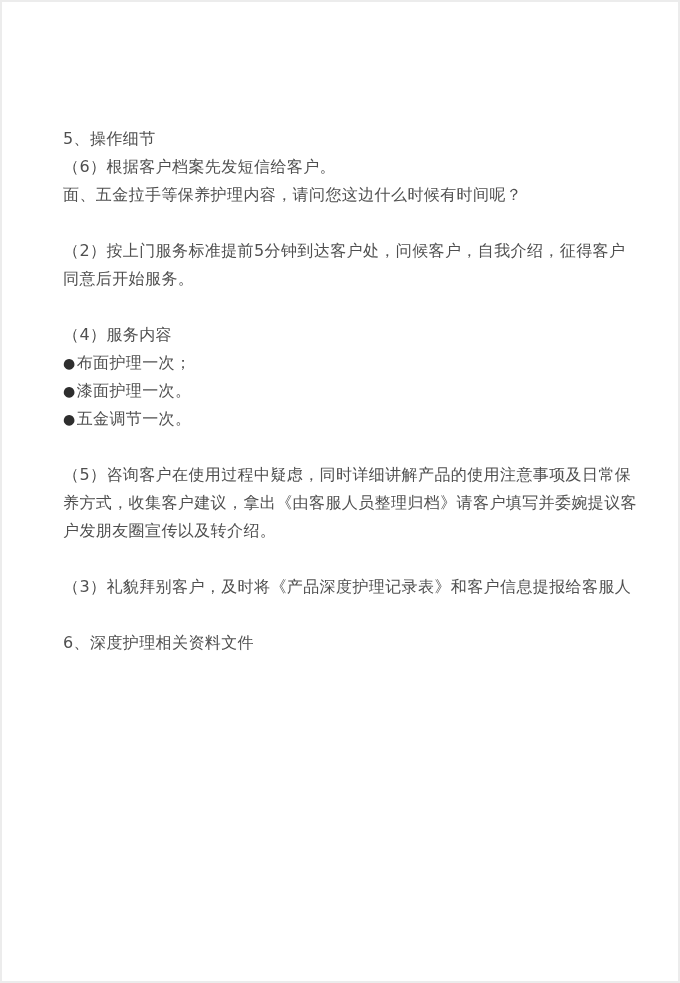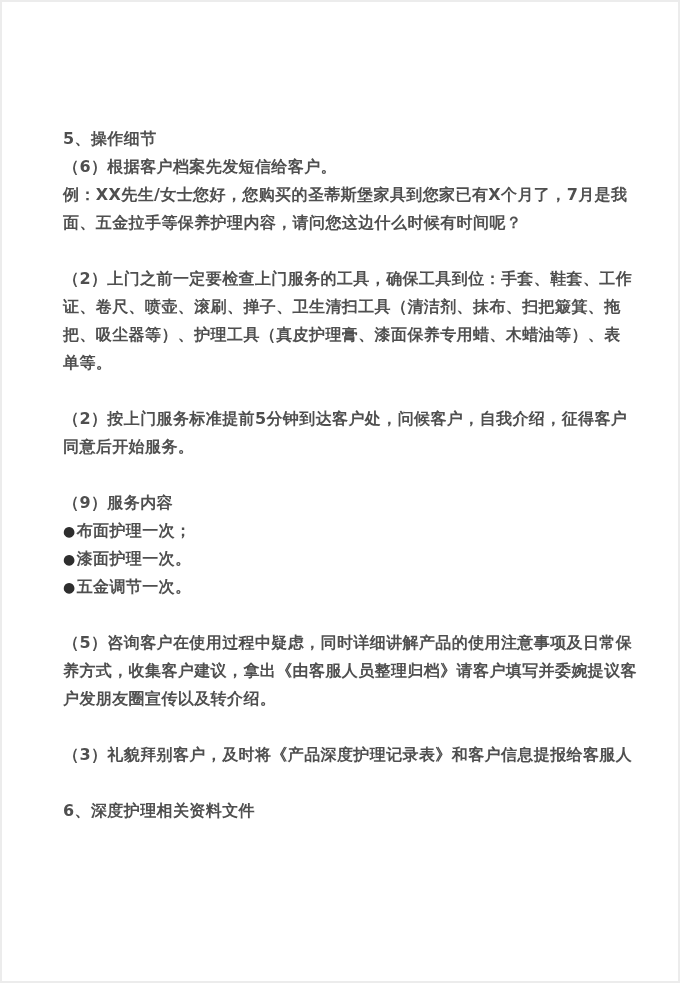--- a/index.html
+++ b/index.html
@@ -10,21 +10,20 @@
   }
   .page {
     position: relative;
     width: 680px;
     height: 983px;
     margin: 0 auto;
     background: #ffffff;
     box-shadow: inset 0 0 0 2px #ececec;
     box-sizing: border-box;
     overflow: hidden;
-    font-weight: bold;
   }
   .content {
     position: absolute;
     left: 63px;
     top: 125px;
     right: 40px;
     color: #4f4f4f;
     font-size: 16px;
     letter-spacing: 0.4px;
   }
@@ -46,38 +45,31 @@
 <div class="page">
   <div class="content">
 
     <div class="line">5、操作细节</div>
 
     <div>
       <div class="line">（6）根据客户档案先发短信给客户。</div>
     </div>
 
     <div>
-      <div class="line">例：XX先生/女士您好，您购买的圣蒂斯堡家具到您家已有X个月了，7月是我</div>
       <div class="line">面、五金拉手等保养护理内容，请问您这边什么时候有时间呢？</div>
     </div>
 
-    <div class="gap">
-      <div class="line">（2）上门之前一定要检查上门服务的工具，确保工具到位：手套、鞋套、工作</div>
-      <div class="line">证、卷尺、喷壶、滚刷、掸子、卫生清扫工具（清洁剂、抹布、扫把簸箕、拖</div>
-      <div class="line">把、吸尘器等）、护理工具（真皮护理膏、漆面保养专用蜡、木蜡油等）、表</div>
-      <div class="line">单等。</div>
-    </div>
 
     <div class="gap">
       <div class="line">（2）按上门服务标准提前5分钟到达客户处，问候客户，自我介绍，征得客户</div>
       <div class="line">同意后开始服务。</div>
     </div>
 
     <div class="gap">
-      <div class="line">（9）服务内容</div>
+      <div class="line">（4）服务内容</div>
       <div class="line bullet-line">
         <span class="bullet">●</span><span>布面护理一次；</span>
       </div>
       <div class="line bullet-line">
         <span class="bullet">●</span><span>漆面护理一次。</span>
       </div>
       <div class="line bullet-line">
         <span class="bullet">●</span><span>五金调节一次。</span>
       </div>
     </div>

